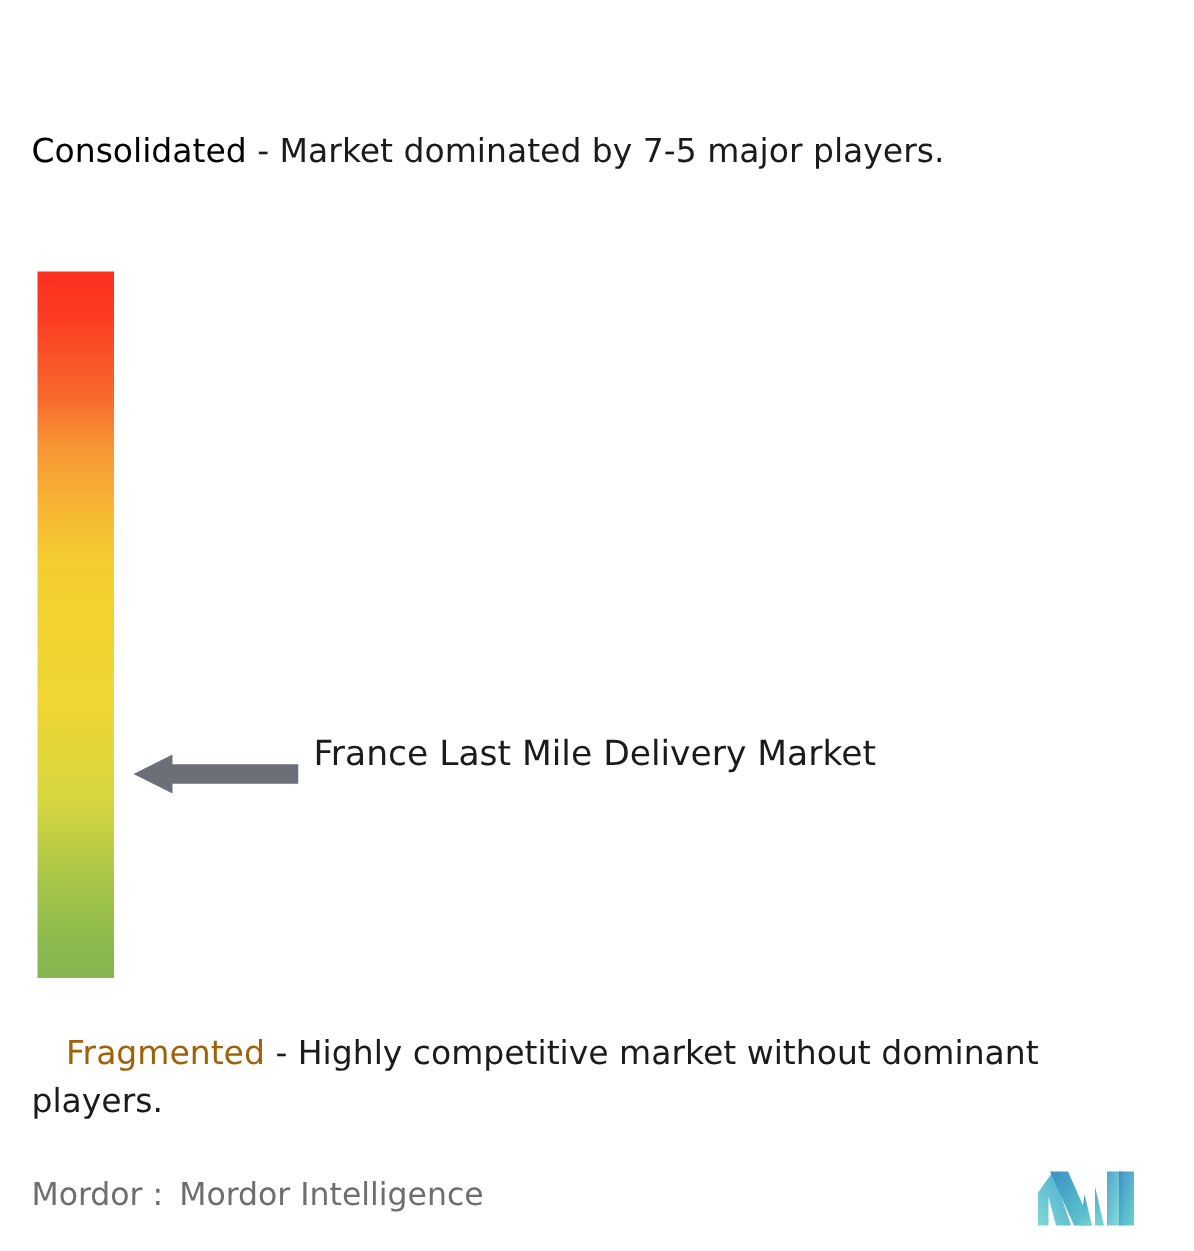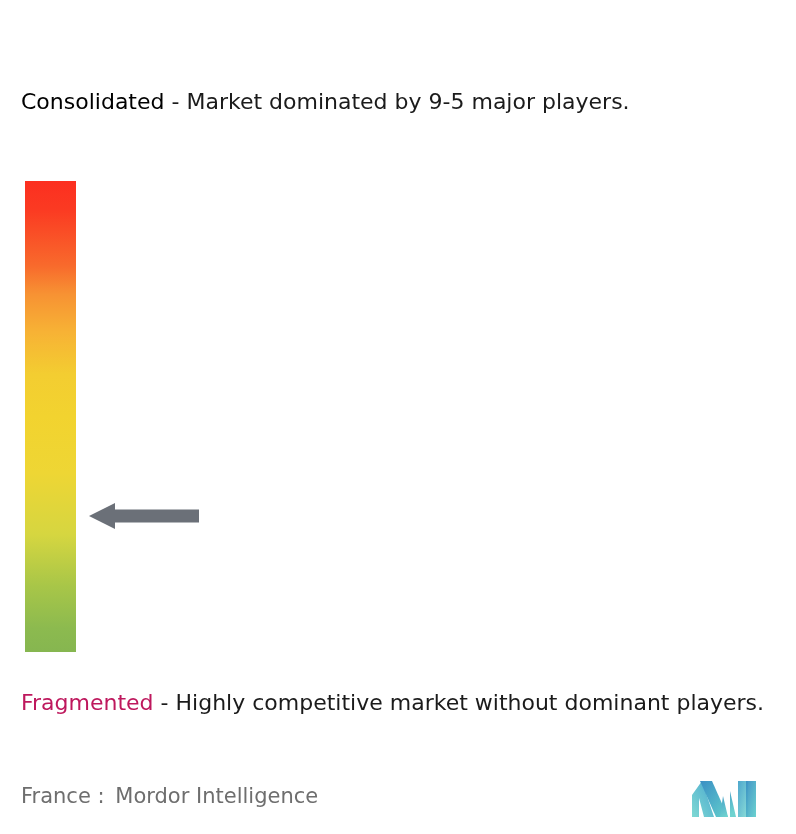--- a/index.html
+++ b/index.html
@@ -107,21 +107,22 @@
     position: absolute;
     left: 21px;
     top: 687px;
     width: 760px;
     font-size: 22px;
     line-height: 32px;
     color: #1b1b1b;
     font-weight: 400;
   }
   .legend-bottom .kw {
-    color: #be185d;
+    color: #a16207;
+    margin-left: 23px;
   }
 
   
   .footer {
     position: absolute;
     left: 0;
     top: 775px;
     width: 796px;
     height: 59px;
   }
@@ -144,39 +145,40 @@
   }
   .logo svg { display: block; }
 </style>
 </head>
 <body>
 
 <div class="page">
 
 
   <div class="legend-top">
-    <span class="kw">Consolidated</span><span class="kw-gap"></span><span>- Market dominated by 9-5 major players.</span>
+    <span class="kw">Consolidated</span><span class="kw-gap"></span><span>- Market dominated by 7-5 major players.</span>
   </div>
 
   <div class="gradient-bar"></div>
 
   <div class="pointer">
     <svg width="110" height="26" viewBox="0 0 110 26" xmlns="http://www.w3.org/2000/svg">
       <polygon points="0,13 26,0 26,6.5 110,6.5 110,19.5 26,19.5 26,26" fill="#6b7078"></polygon>
     </svg>
   </div>
 
+  <div class="pointer-label">France Last Mile Delivery Market</div>
 
   <div class="legend-bottom">
     <span class="kw">Fragmented</span><span class="kw-gap"></span><span>- Highly competitive market without dominant players.</span>
   </div>
 
   <div class="footer">
     <div class="source">
-      <span>France :</span>
+      <span>Mordor :</span>
       <span style="display:inline-block;width:4px"></span><span>Mordor Intelligence</span>
     </div>
 
     <div class="logo">
       <svg width="72" height="48" viewBox="0 0 72 48" xmlns="http://www.w3.org/2000/svg">
         <defs>
           <linearGradient id="mi-g1" x1="0" y1="0" x2="1" y2="1">
             <stop offset="0%" stop-color="#3a8fc4"></stop>
             <stop offset="100%" stop-color="#63cfcd"></stop>
           </linearGradient>

